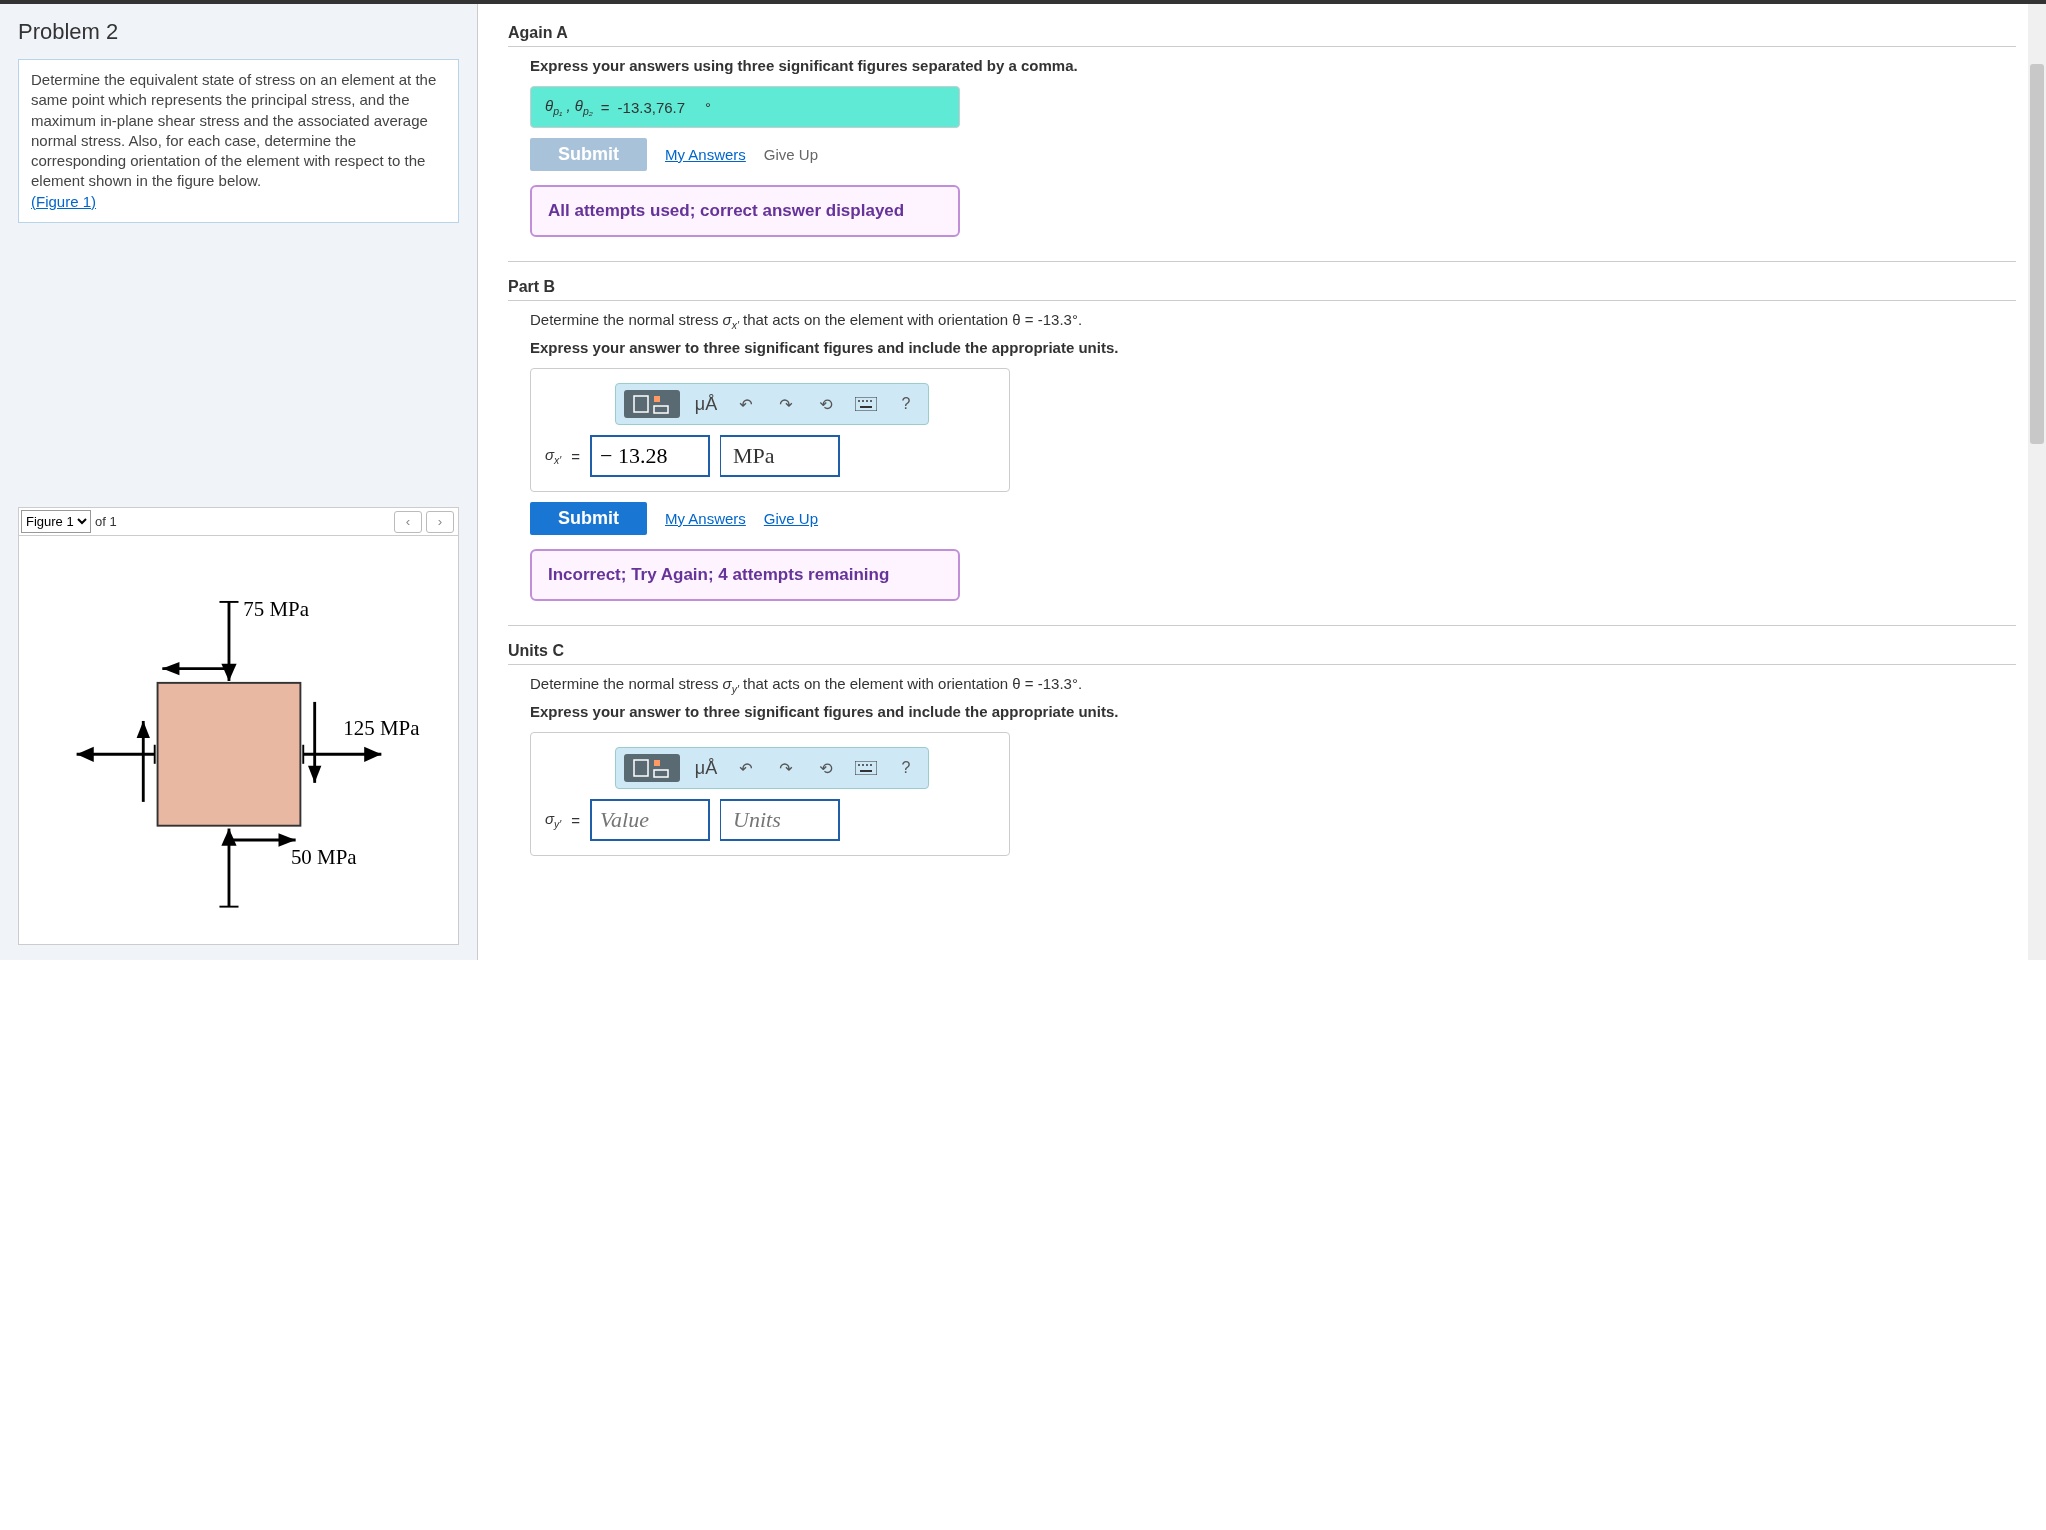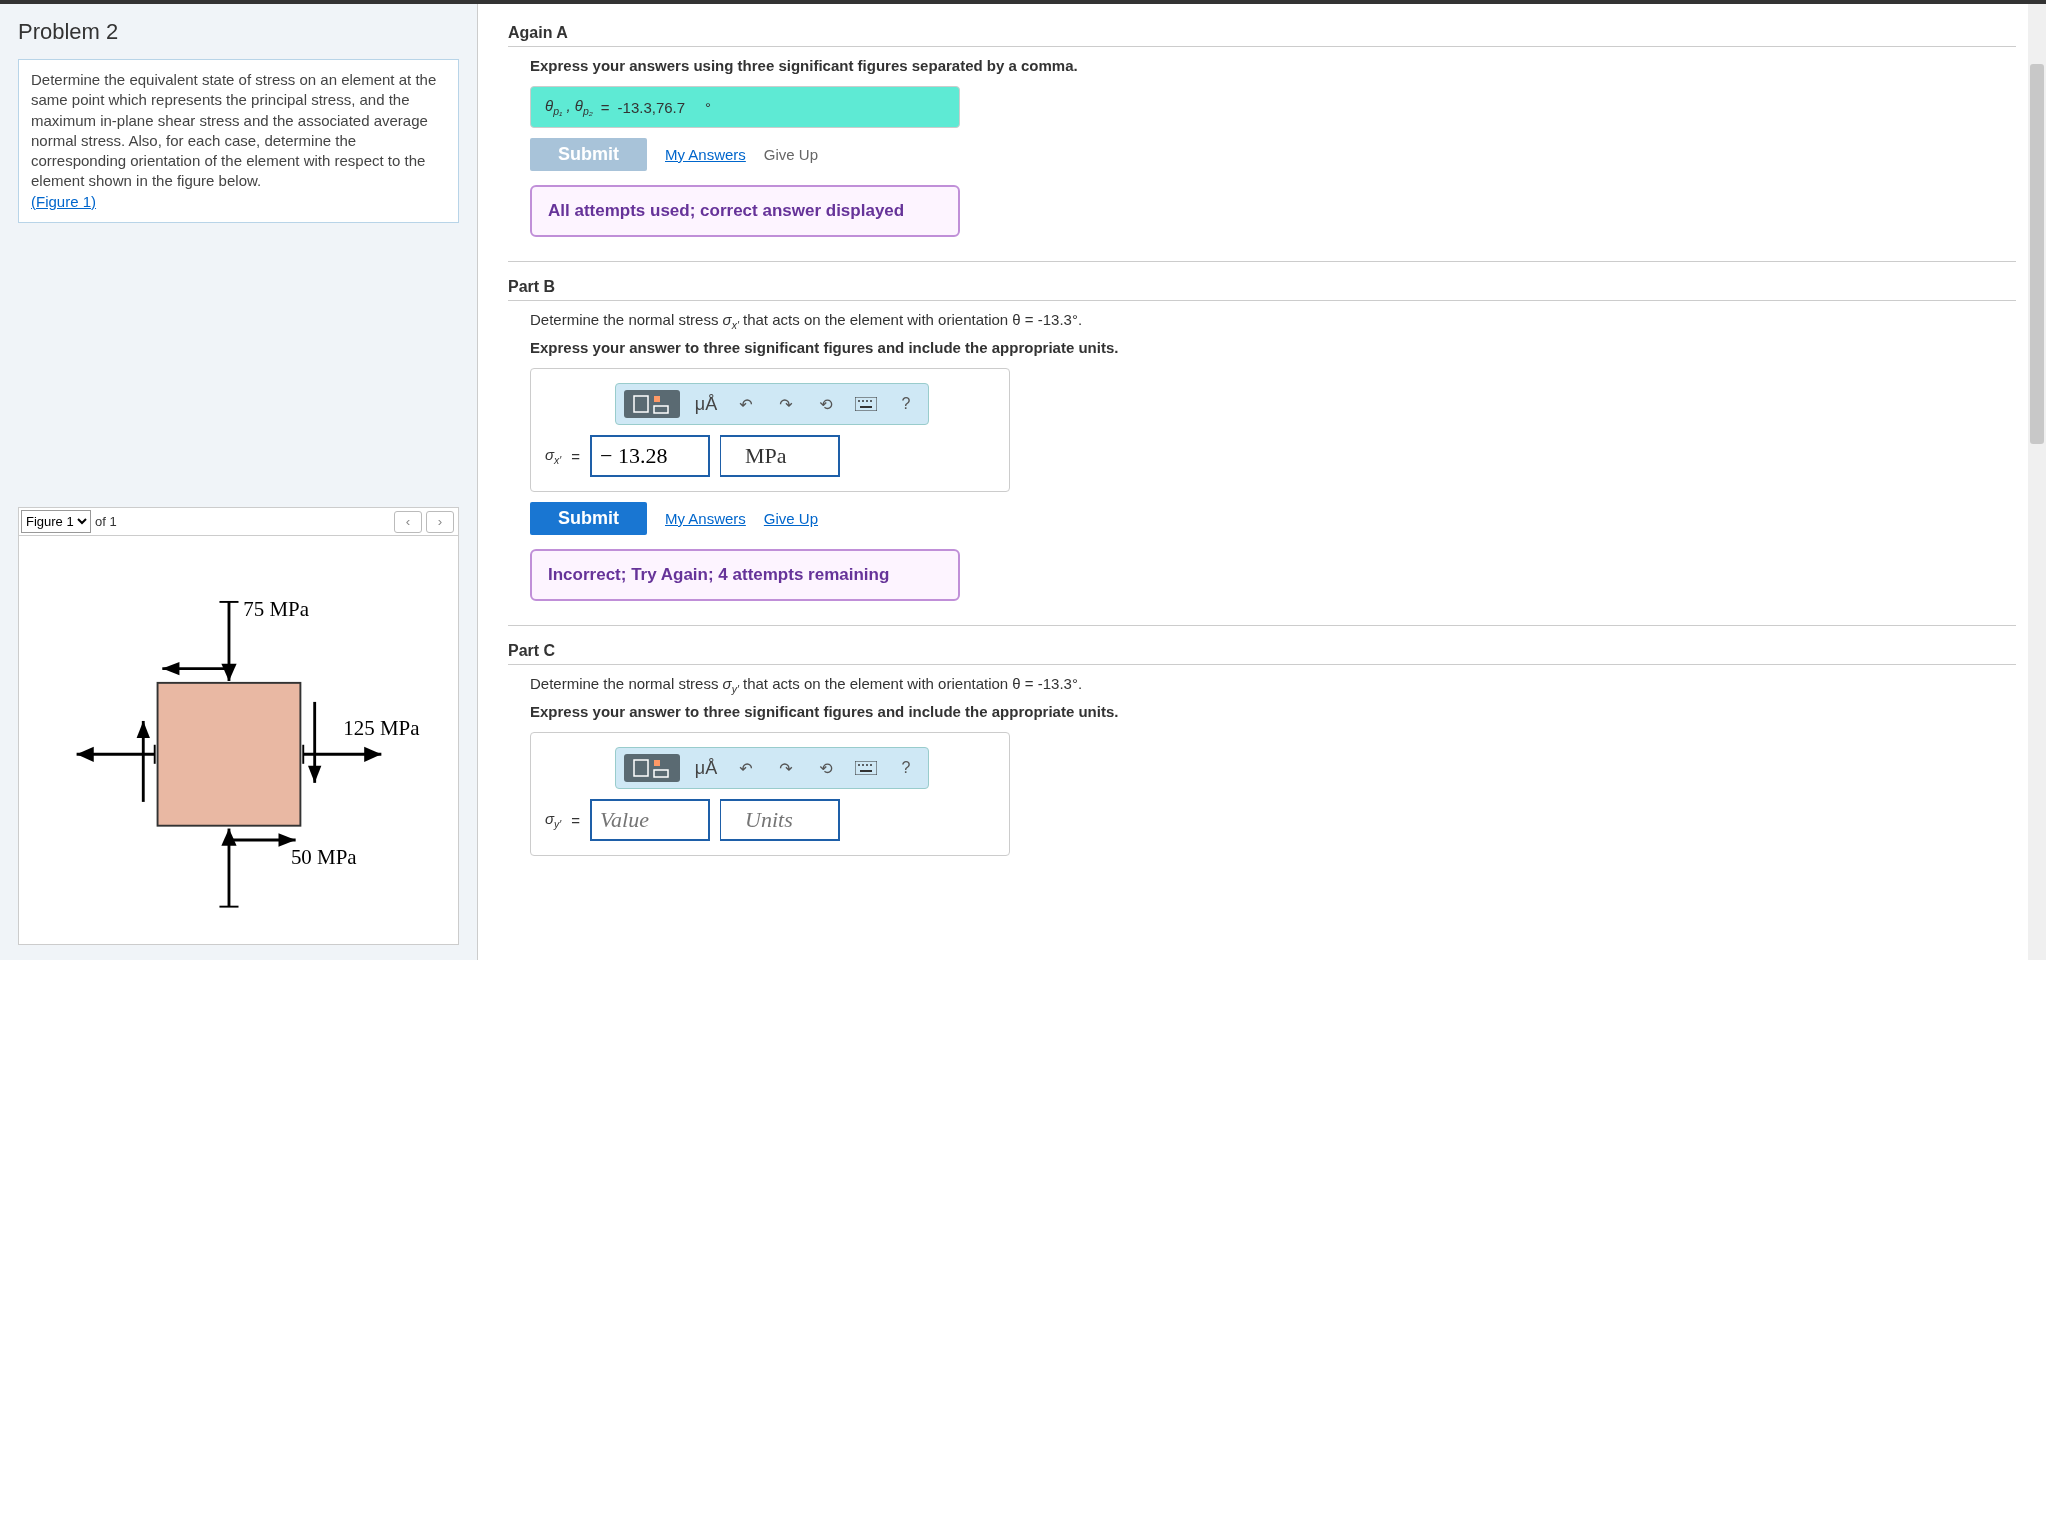--- a/index.html
+++ b/index.html
@@ -35,21 +35,21 @@
 .feedback-box.incorrect{color:#663399;font-weight:bold}
 hr.section-div{border:none;border-top:1px solid #ccc;margin:24px 0 16px 0}
 .toolbar-box{border:1px solid #ccc;border-radius:4px;background:#fff;padding:14px;display:inline-block;min-width:480px}
 .toolbar{background:#cfe8f5;border:1px solid #9cc;border-radius:4px;padding:6px 8px;display:inline-flex;align-items:flex-end;gap:12px;margin-left:70px;margin-bottom:10px}
 .tb-icon{width:28px;height:28px;display:flex;align-items:center;justify-content:center;color:#555;cursor:pointer;font-size:16px}
 .tb-icon.dark{background:#5a6a72;color:#fff;border-radius:3px;width:56px}
 .tb-icon.mu{font-size:18px;color:#444}
 .answer-row{display:flex;align-items:center;gap:10px}
 .answer-label{font-style:italic;font-size:15px}
 .answer-input{border:2px solid #1e5fa8;padding:6px 8px;font-size:22px;font-family:'Times New Roman',serif;width:120px;text-align:left}
-.unit-input{border:2px solid #1e5fa8;border-left:1px solid #1e5fa8;padding:6px 24px;font-size:22px;font-family:'Times New Roman',serif;width:120px;color:#333}
+.unit-input{border:2px solid #1e5fa8;border-left:1px solid #1e5fa8;padding:6px 12px;font-size:22px;font-family:'Times New Roman',serif;width:120px;color:#333}
 .answer-input.placeholder,.unit-input.placeholder{color:#999;font-style:italic}
 .scrollbar{position:absolute;right:0;top:0;bottom:0;width:18px;background:#f0f0f0}
 .scroll-thumb{position:absolute;right:2px;width:14px;top:60px;height:380px;background:#c8c8c8;border-radius:3px}
 .sub{font-size:0.7em;vertical-align:sub}
 </style>
 </head>
 <body>
 
 <div class="page">
   <div class="left-panel">
@@ -179,21 +179,21 @@
           <span class="link">My Answers</span>
           <span class="link">Give Up</span>
         </div>
         <div class="feedback-box incorrect">Incorrect; Try Again; 4 attempts remaining</div>
       </div>
     </div>
 
     <hr class="section-div">
 
     <div class="part-section">
-      <div class="part-title">Part C</div>
+      <div class="part-title">Units C</div>
       <div class="part-content">
         <div class="prompt">
           <span>Determine the normal stress </span><i>σ<span class="sub">y′</span></i><span> that acts on the element with orientation θ = -13.3°.</span>
         </div>
         <div class="instruction">Express your answer to three significant figures and include the appropriate units.</div>
         <div class="toolbar-box">
           <div class="toolbar">
             <span class="tb-icon dark">
               <svg width="40" height="20" viewBox="0 0 40 20">
                   <rect x="2" y="2" width="14" height="16" fill="none" stroke="#fff" stroke-width="1.5"></rect>

